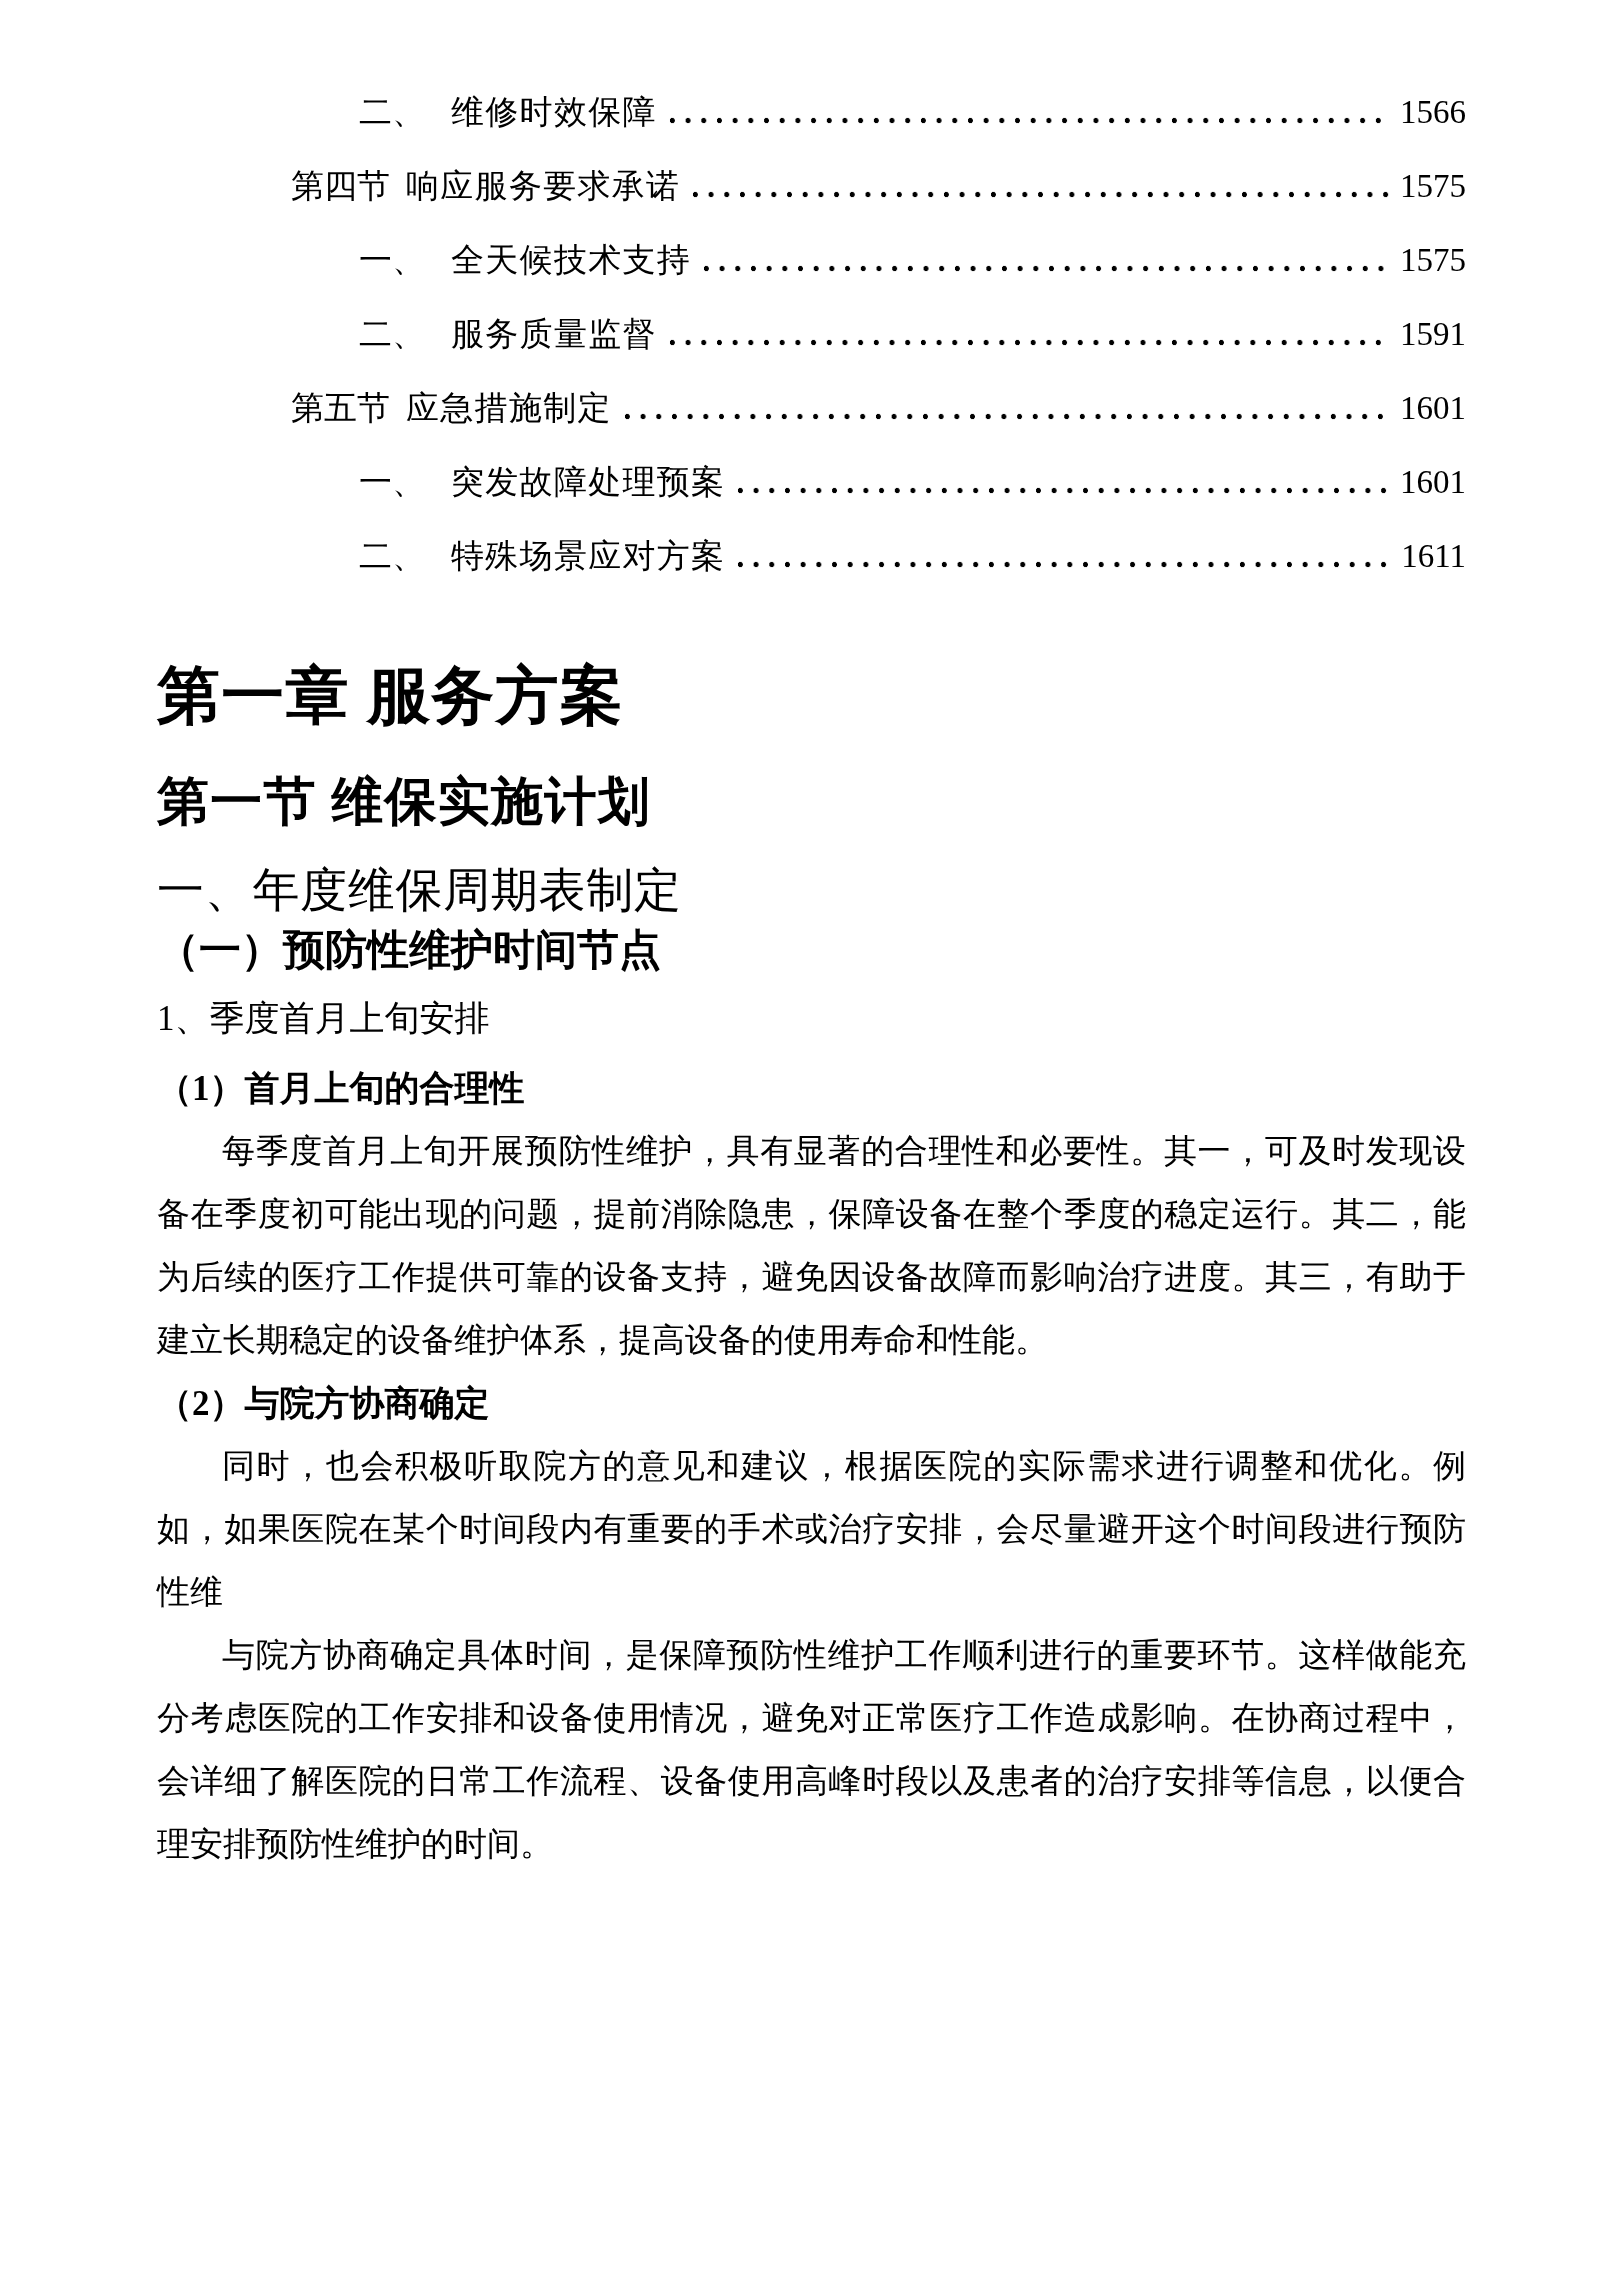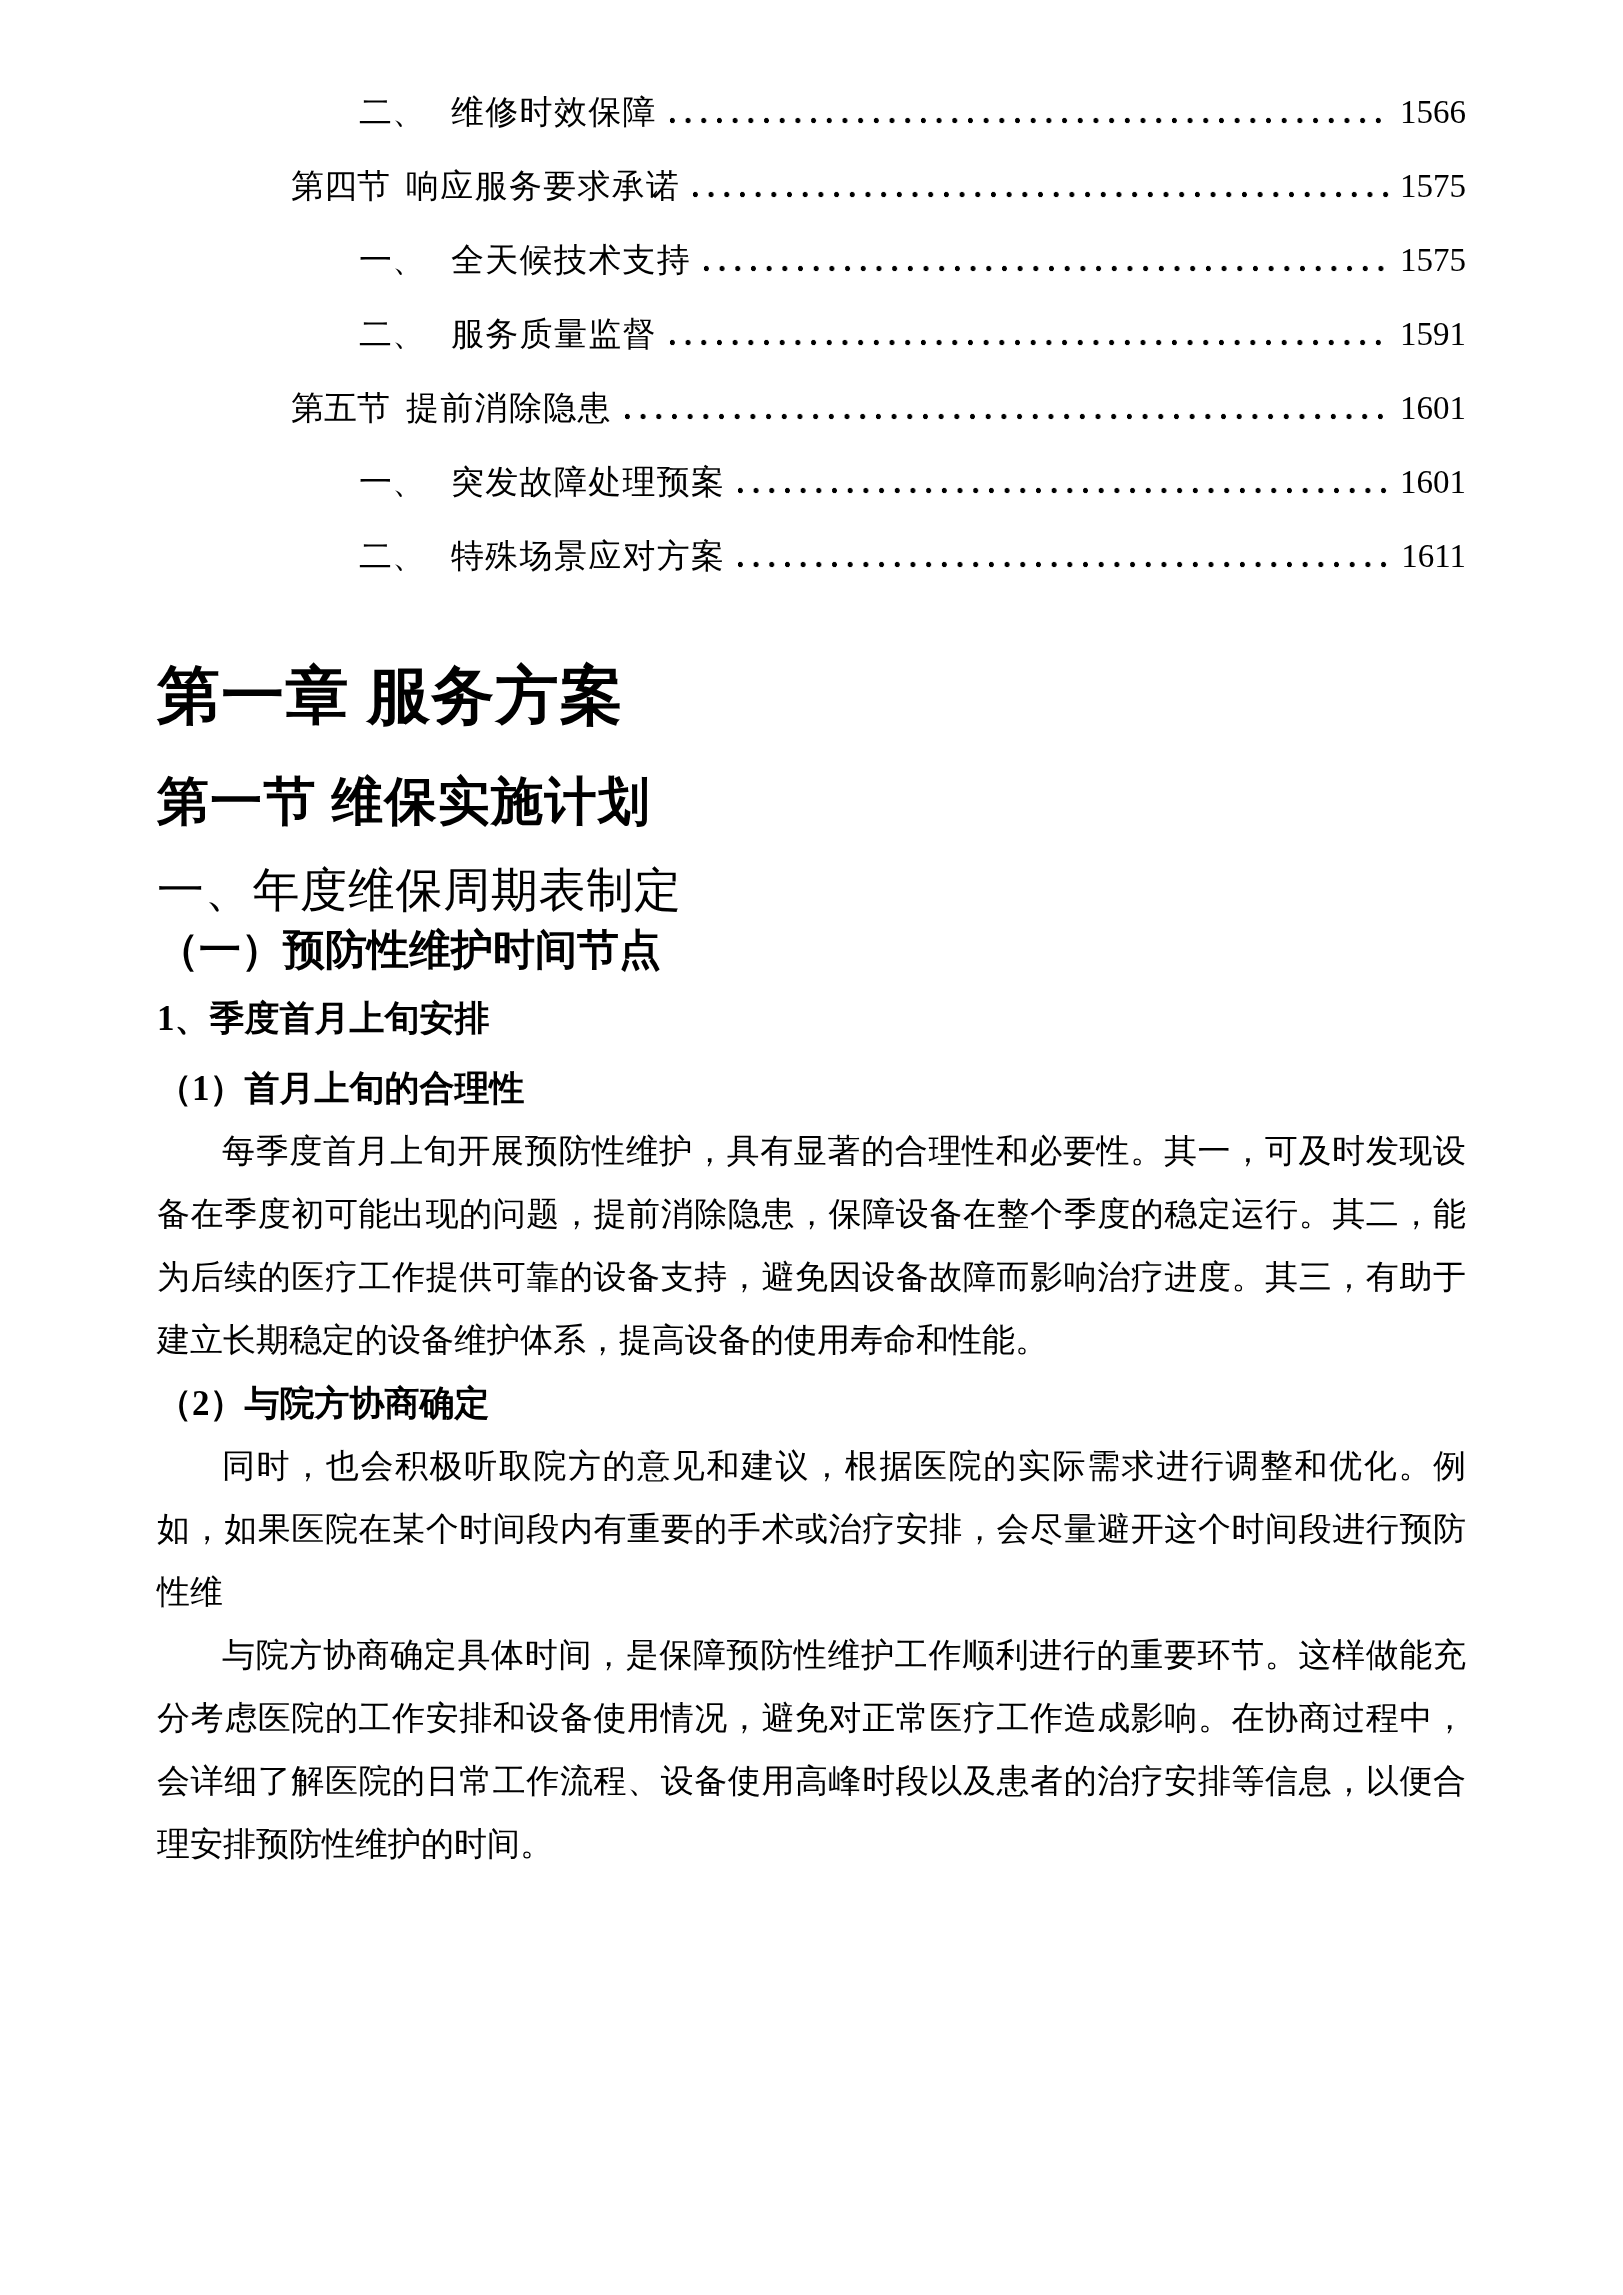--- a/index.html
+++ b/index.html
@@ -67,21 +67,21 @@
   }
   .block-heading {
     margin-top: 6px;
     font-size: 42px;
     font-weight: bold;
     line-height: 1.2;
   }
   .item-heading {
     margin-top: 23px;
     font-size: 35px;
-    font-weight: bold;
+    font-weight: normal;
     line-height: 1.2;
   }
   .point-heading {
     font-size: 35px;
     font-weight: bold;
     line-height: 63px;
   }
   .body-text { margin-top: 16.4px; }
   .body-text p {
     font-size: 33px;
@@ -121,21 +121,21 @@
 
     <div class="toc-row lvl-sub">
       <span class="toc-num">二、</span>
       <span class="toc-title">服务质量监督</span>
       <span class="toc-leader"></span>
       <span class="toc-page">1591</span>
     </div>
 
     <div class="toc-row lvl-section">
       <span class="toc-num">第五节</span>
-      <span class="toc-title">提前消除隐患</span>
+      <span class="toc-title">应急措施制定</span>
       <span class="toc-leader"></span>
       <span class="toc-page">1601</span>
     </div>
 
     <div class="toc-row lvl-sub">
       <span class="toc-num">一、</span>
       <span class="toc-title">突发故障处理预案</span>
       <span class="toc-leader"></span>
       <span class="toc-page">1601</span>
     </div>

